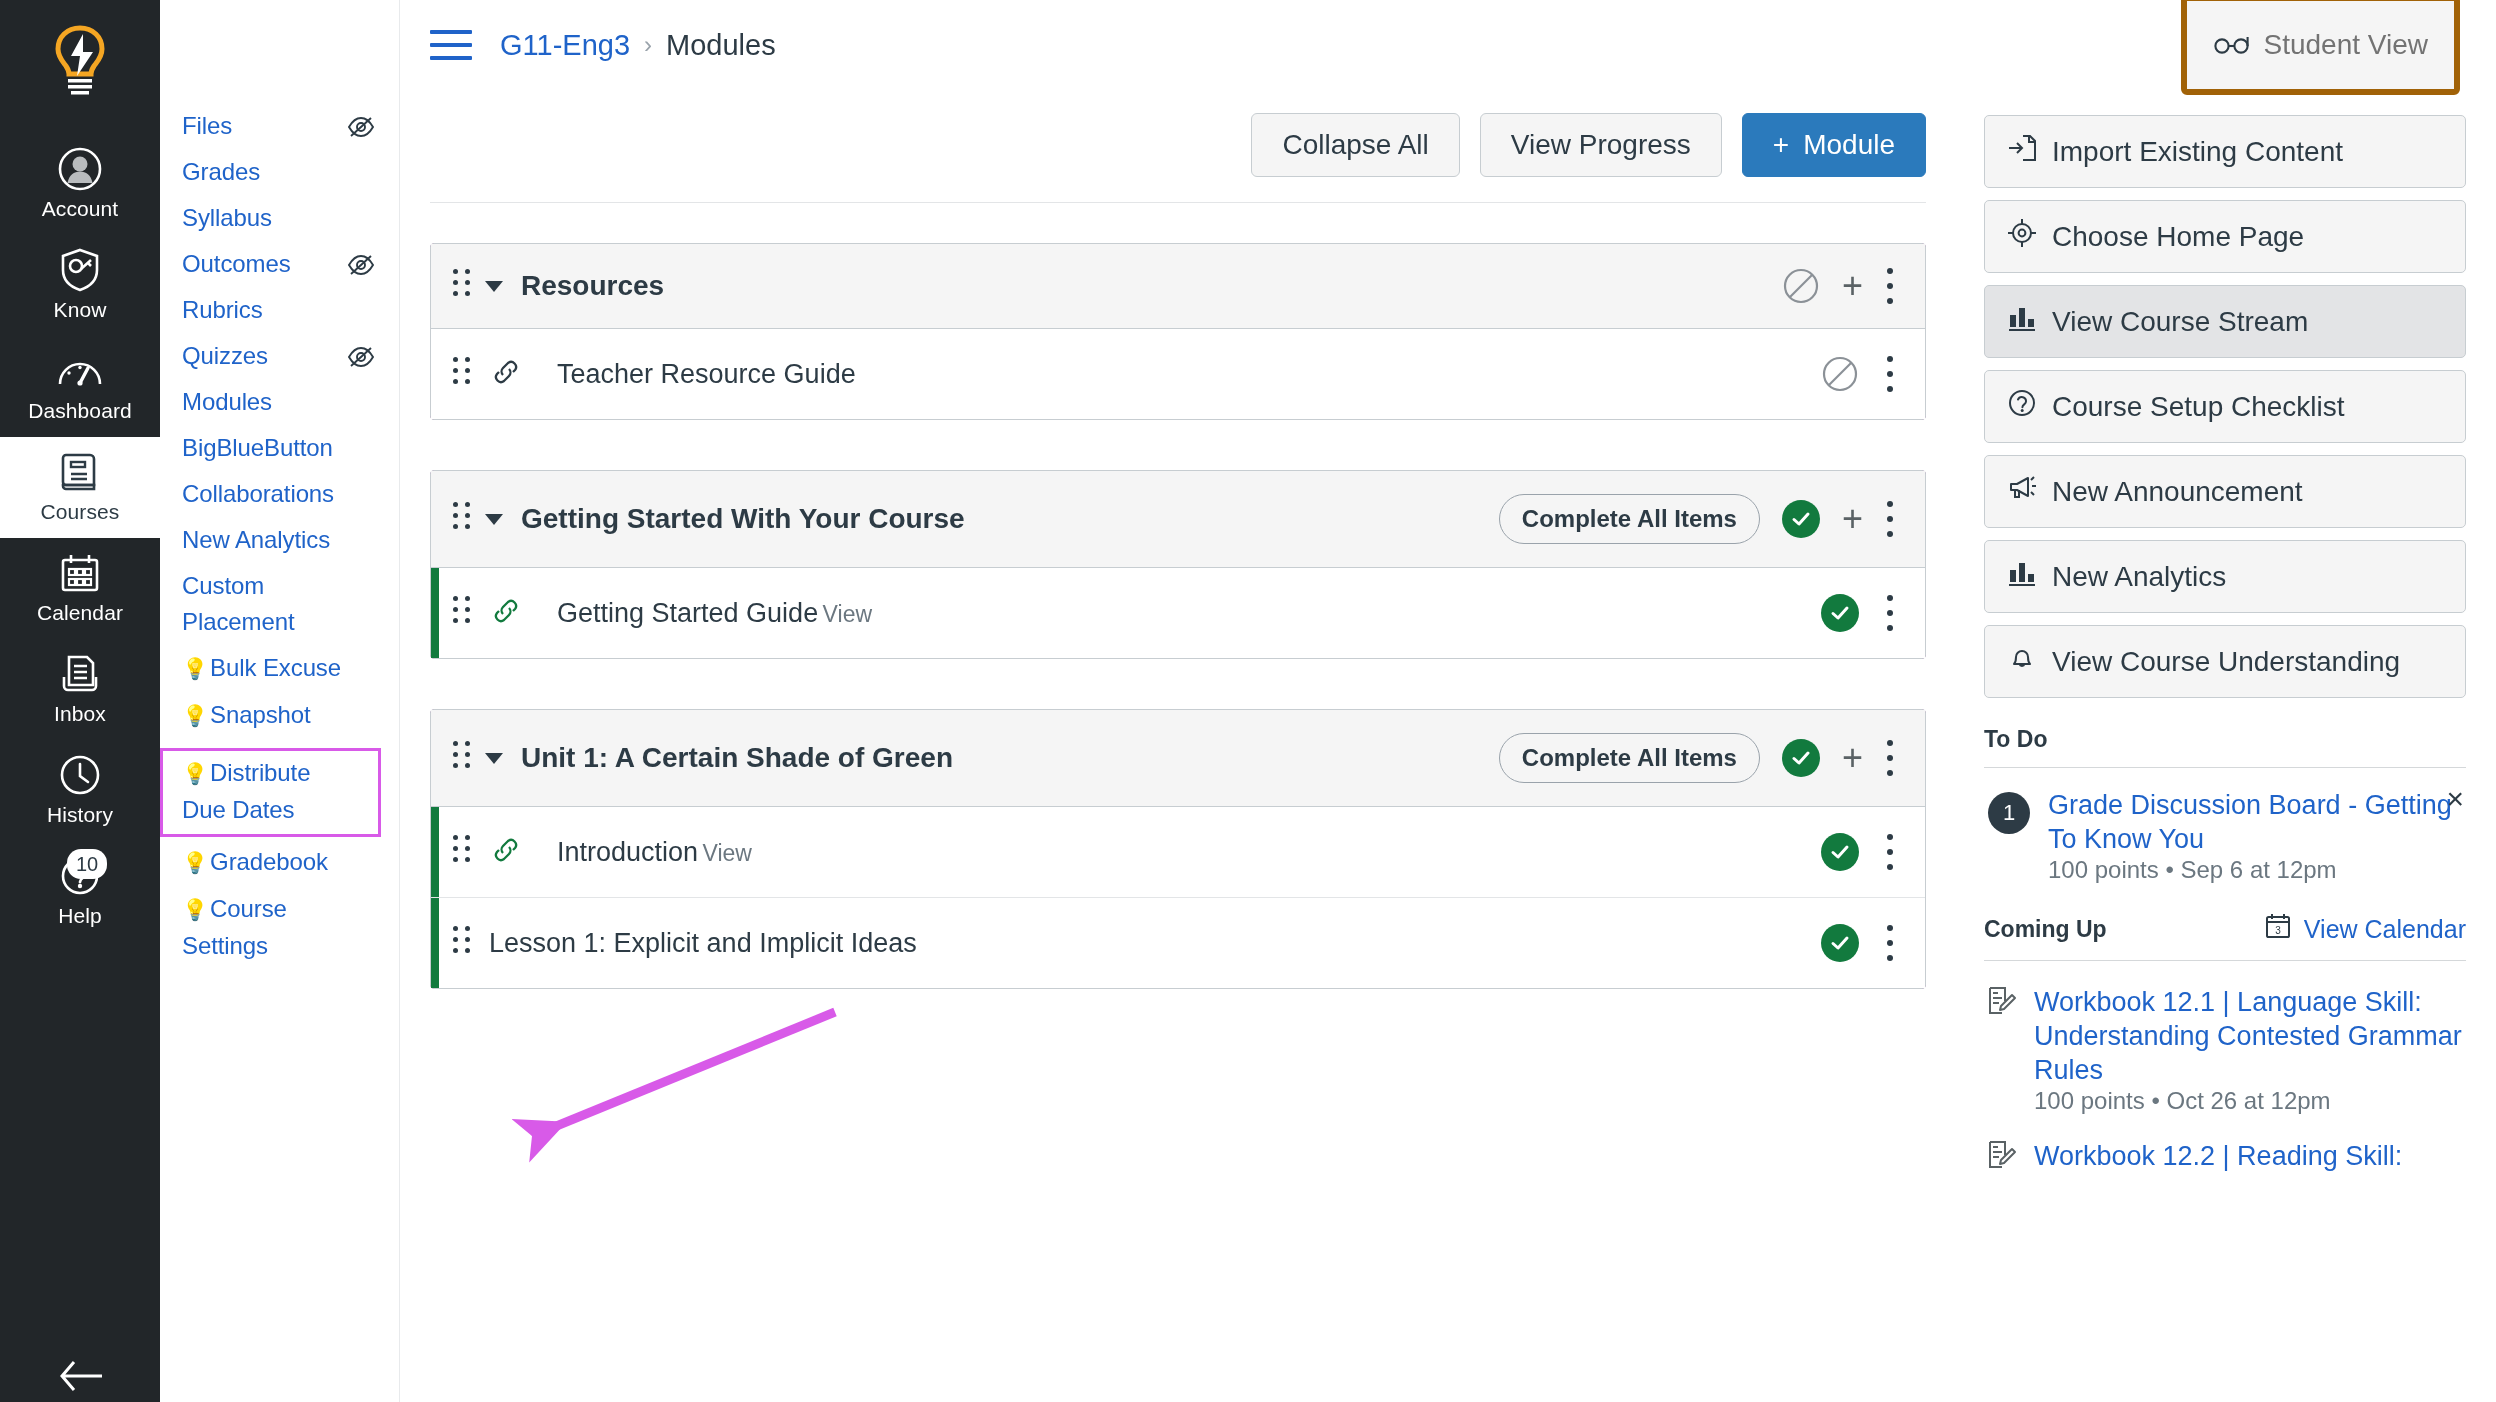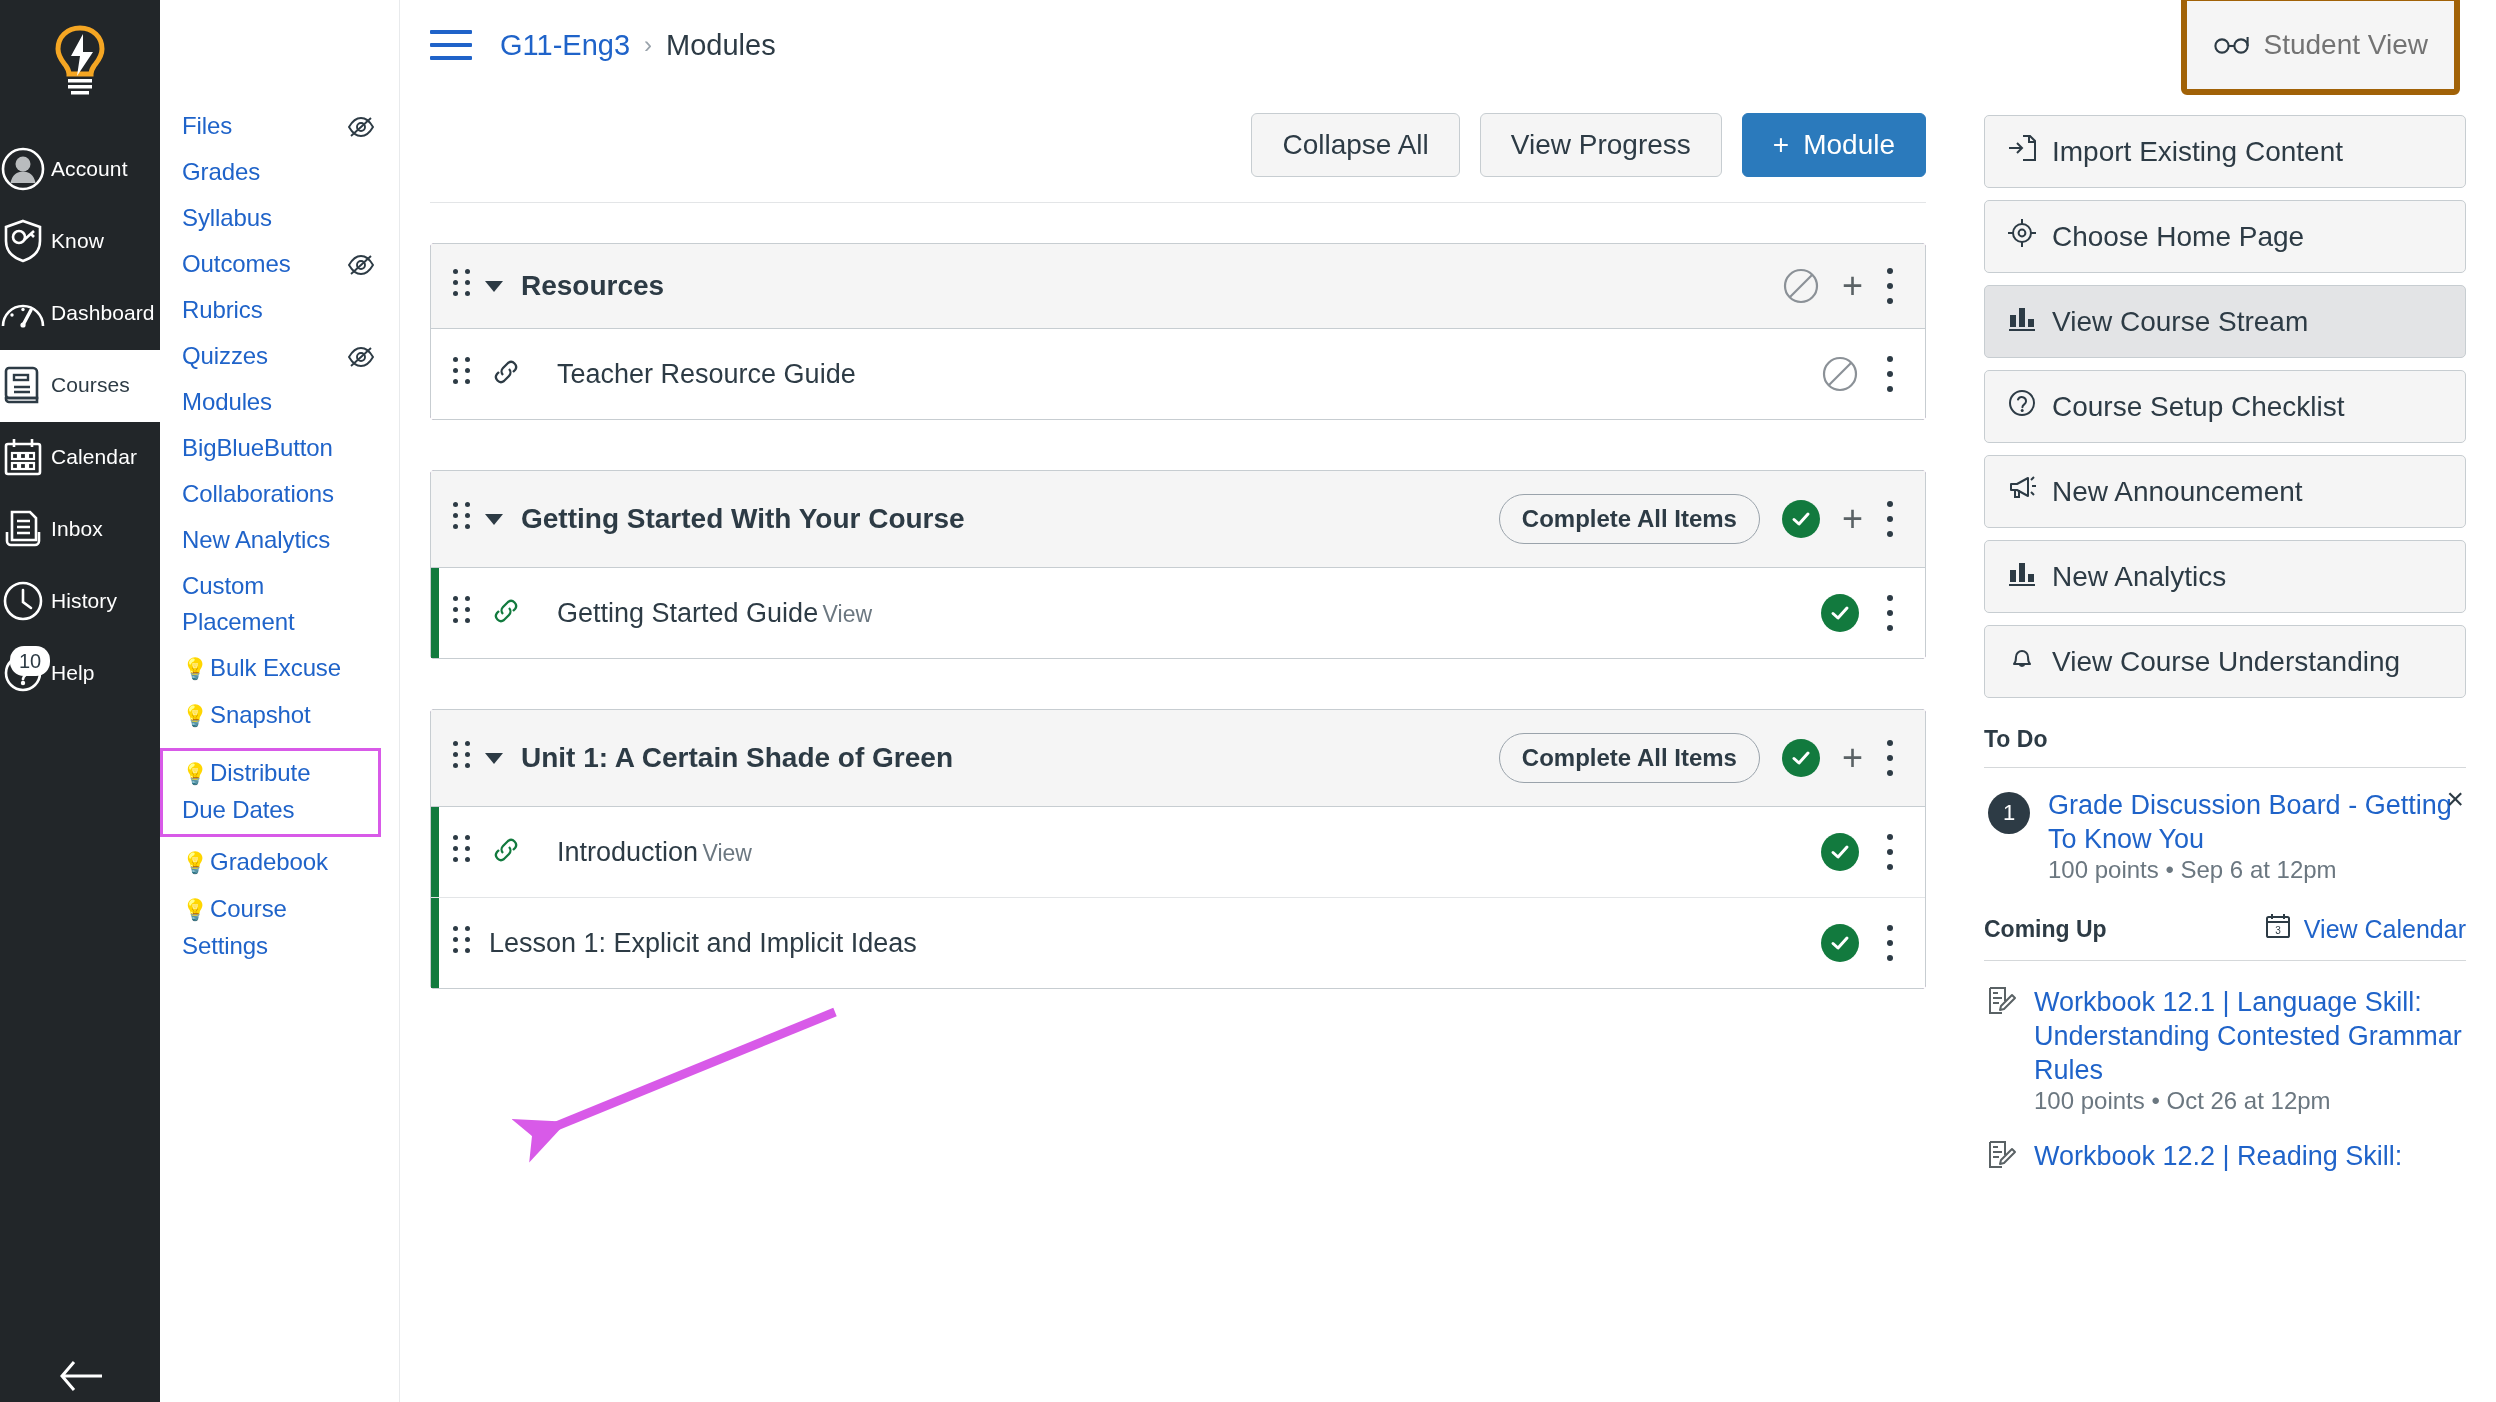--- a/index.html
+++ b/index.html
@@ -13,21 +13,21 @@
 
   
   .globalnav {
     width: 160px; height: 1402px; background: #222629;
     display: flex; flex-direction: column; align-items: center;
     flex: 0 0 160px; position: relative;
   }
   .gn-logo { margin-top: 24px; margin-bottom: 34px; }
   .gn-item {
     width: 160px; padding: 12px 0 14px 0;
-    display: flex; align-items: center; gap: 5px;
+    display: flex; flex-direction: column; align-items: center; gap: 5px;
     color: #ffffff; text-decoration: none;
   }
   .gn-item.active { background: #ffffff; color: #2D3B45; }
   .gn-ico { width: 46px; height: 46px; display: flex; align-items: center; justify-content: center; position: relative; }
   .gn-label { font-size: 21px; line-height: 24px; letter-spacing: .1px; }
   .gn-badge {
     position: absolute; top: -4px; right: -4px;
     background: #ffffff; color: #2D3B45; border-radius: 14px;
     min-width: 40px; height: 30px; padding: 0 8px;
     font-size: 20px; display: flex; align-items: center; justify-content: center;

